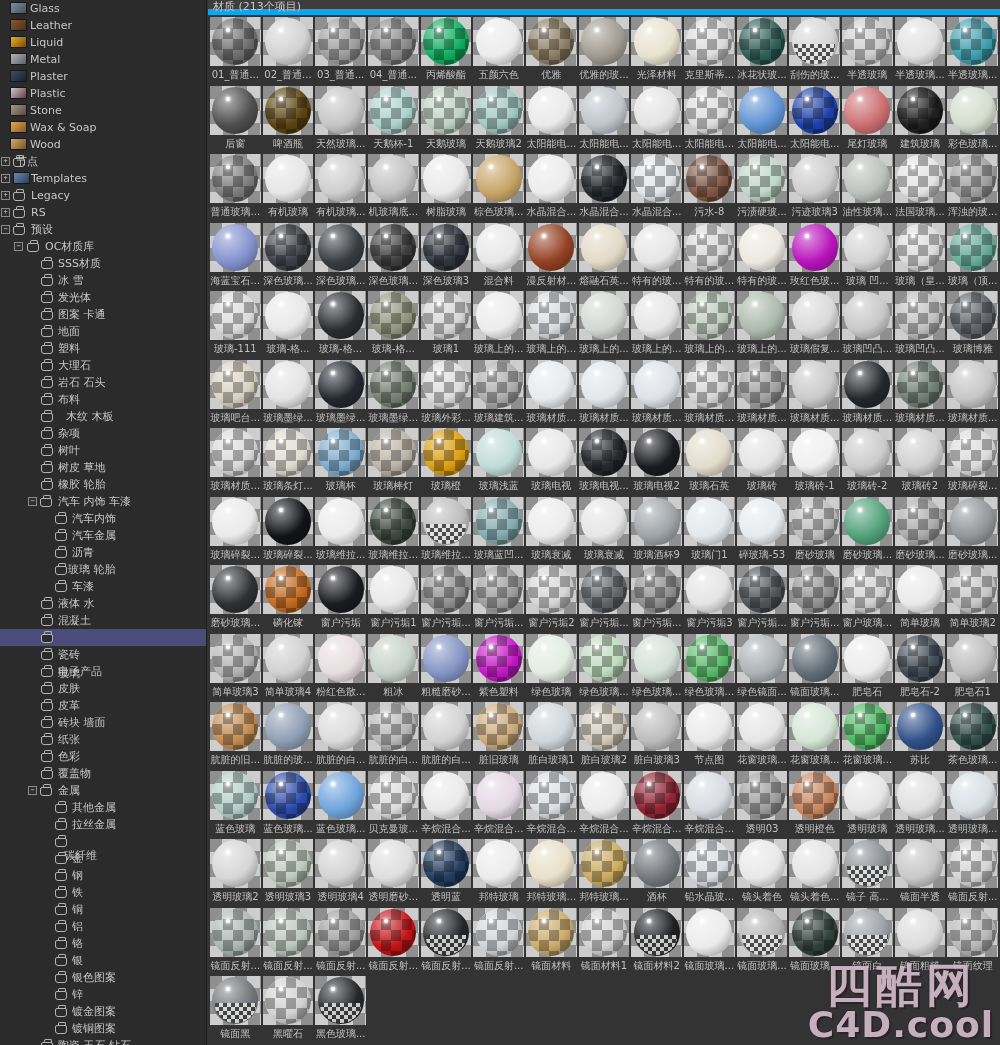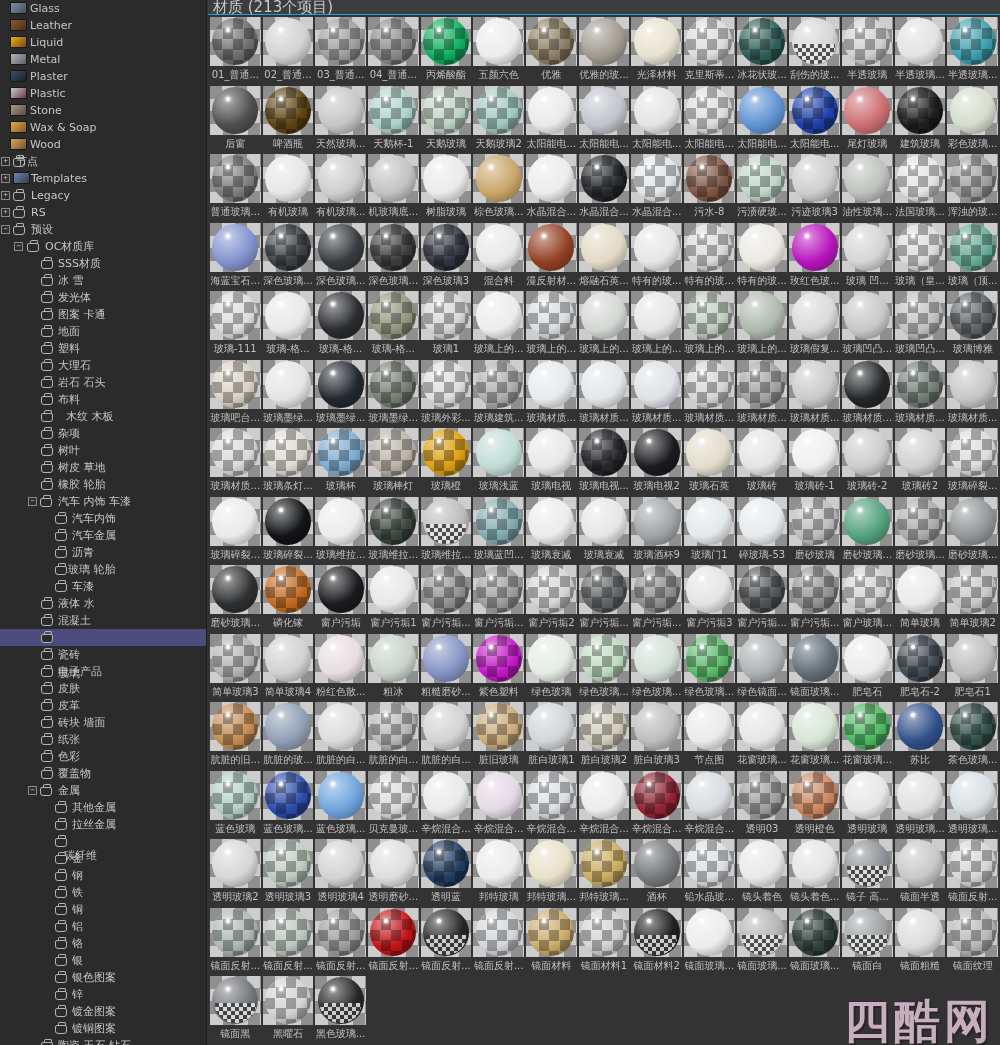--- a/index.html
+++ b/index.html
@@ -33,22 +33,22 @@
     position:absolute; top:5px; width:12px; height:9px;
     border:1px solid #b4b4b4; border-radius:2px 2px 3px 3px; background:#2b2b2b;
   }
   .basket::before {
     content:""; position:absolute; top:-4px; left:2px; width:6px; height:3px;
     border:1px solid #b4b4b4; border-bottom:none; border-radius:2px 2px 0 0;
   }
   
   .main { position:absolute; left:208px; top:0; width:792px; height:1045px; }
   .panel-header {
-    height:15px; background:#3d3d3d; border-bottom:1px solid #0ea5e9;
-    color:#c9c9c9; font-size:15px; line-height:14px; padding-left:5px;
+    height:15px; background:#3d3d3d; border-bottom:6px solid #0ea5e9;
+    color:#c9c9c9; font-size:11px; line-height:14px; padding-left:5px;
   }
   .grid {
     display:grid; grid-template-columns:repeat(15,1fr); grid-auto-rows:68.5px;
     column-gap:2px; padding:2px 2px 0 2px; height:1030px; overflow:hidden;
   }
   .cell { position:relative; }
   .thumb {
     position:relative; height:49px; overflow:hidden;
     background-color:#c9c9c9;
     background-image:conic-gradient(#cdcdcd 0 25%, #8f8f8f 0 50%, #cdcdcd 0 75%, #8f8f8f 0);
@@ -2158,14 +2158,15 @@
               <div class="ball-floor"></div>
               <div class="spec"></div>
             </div>
           </div>
           <div class="mlabel">黑色玻璃...</div>
         </div>
       </div>
   </div>
   <div class="watermark">
     <div class="wm1">四酷网</div>
+    <div class="wm2">C4D.cool</div>
   </div>
 </div>
 
 </body></html>

